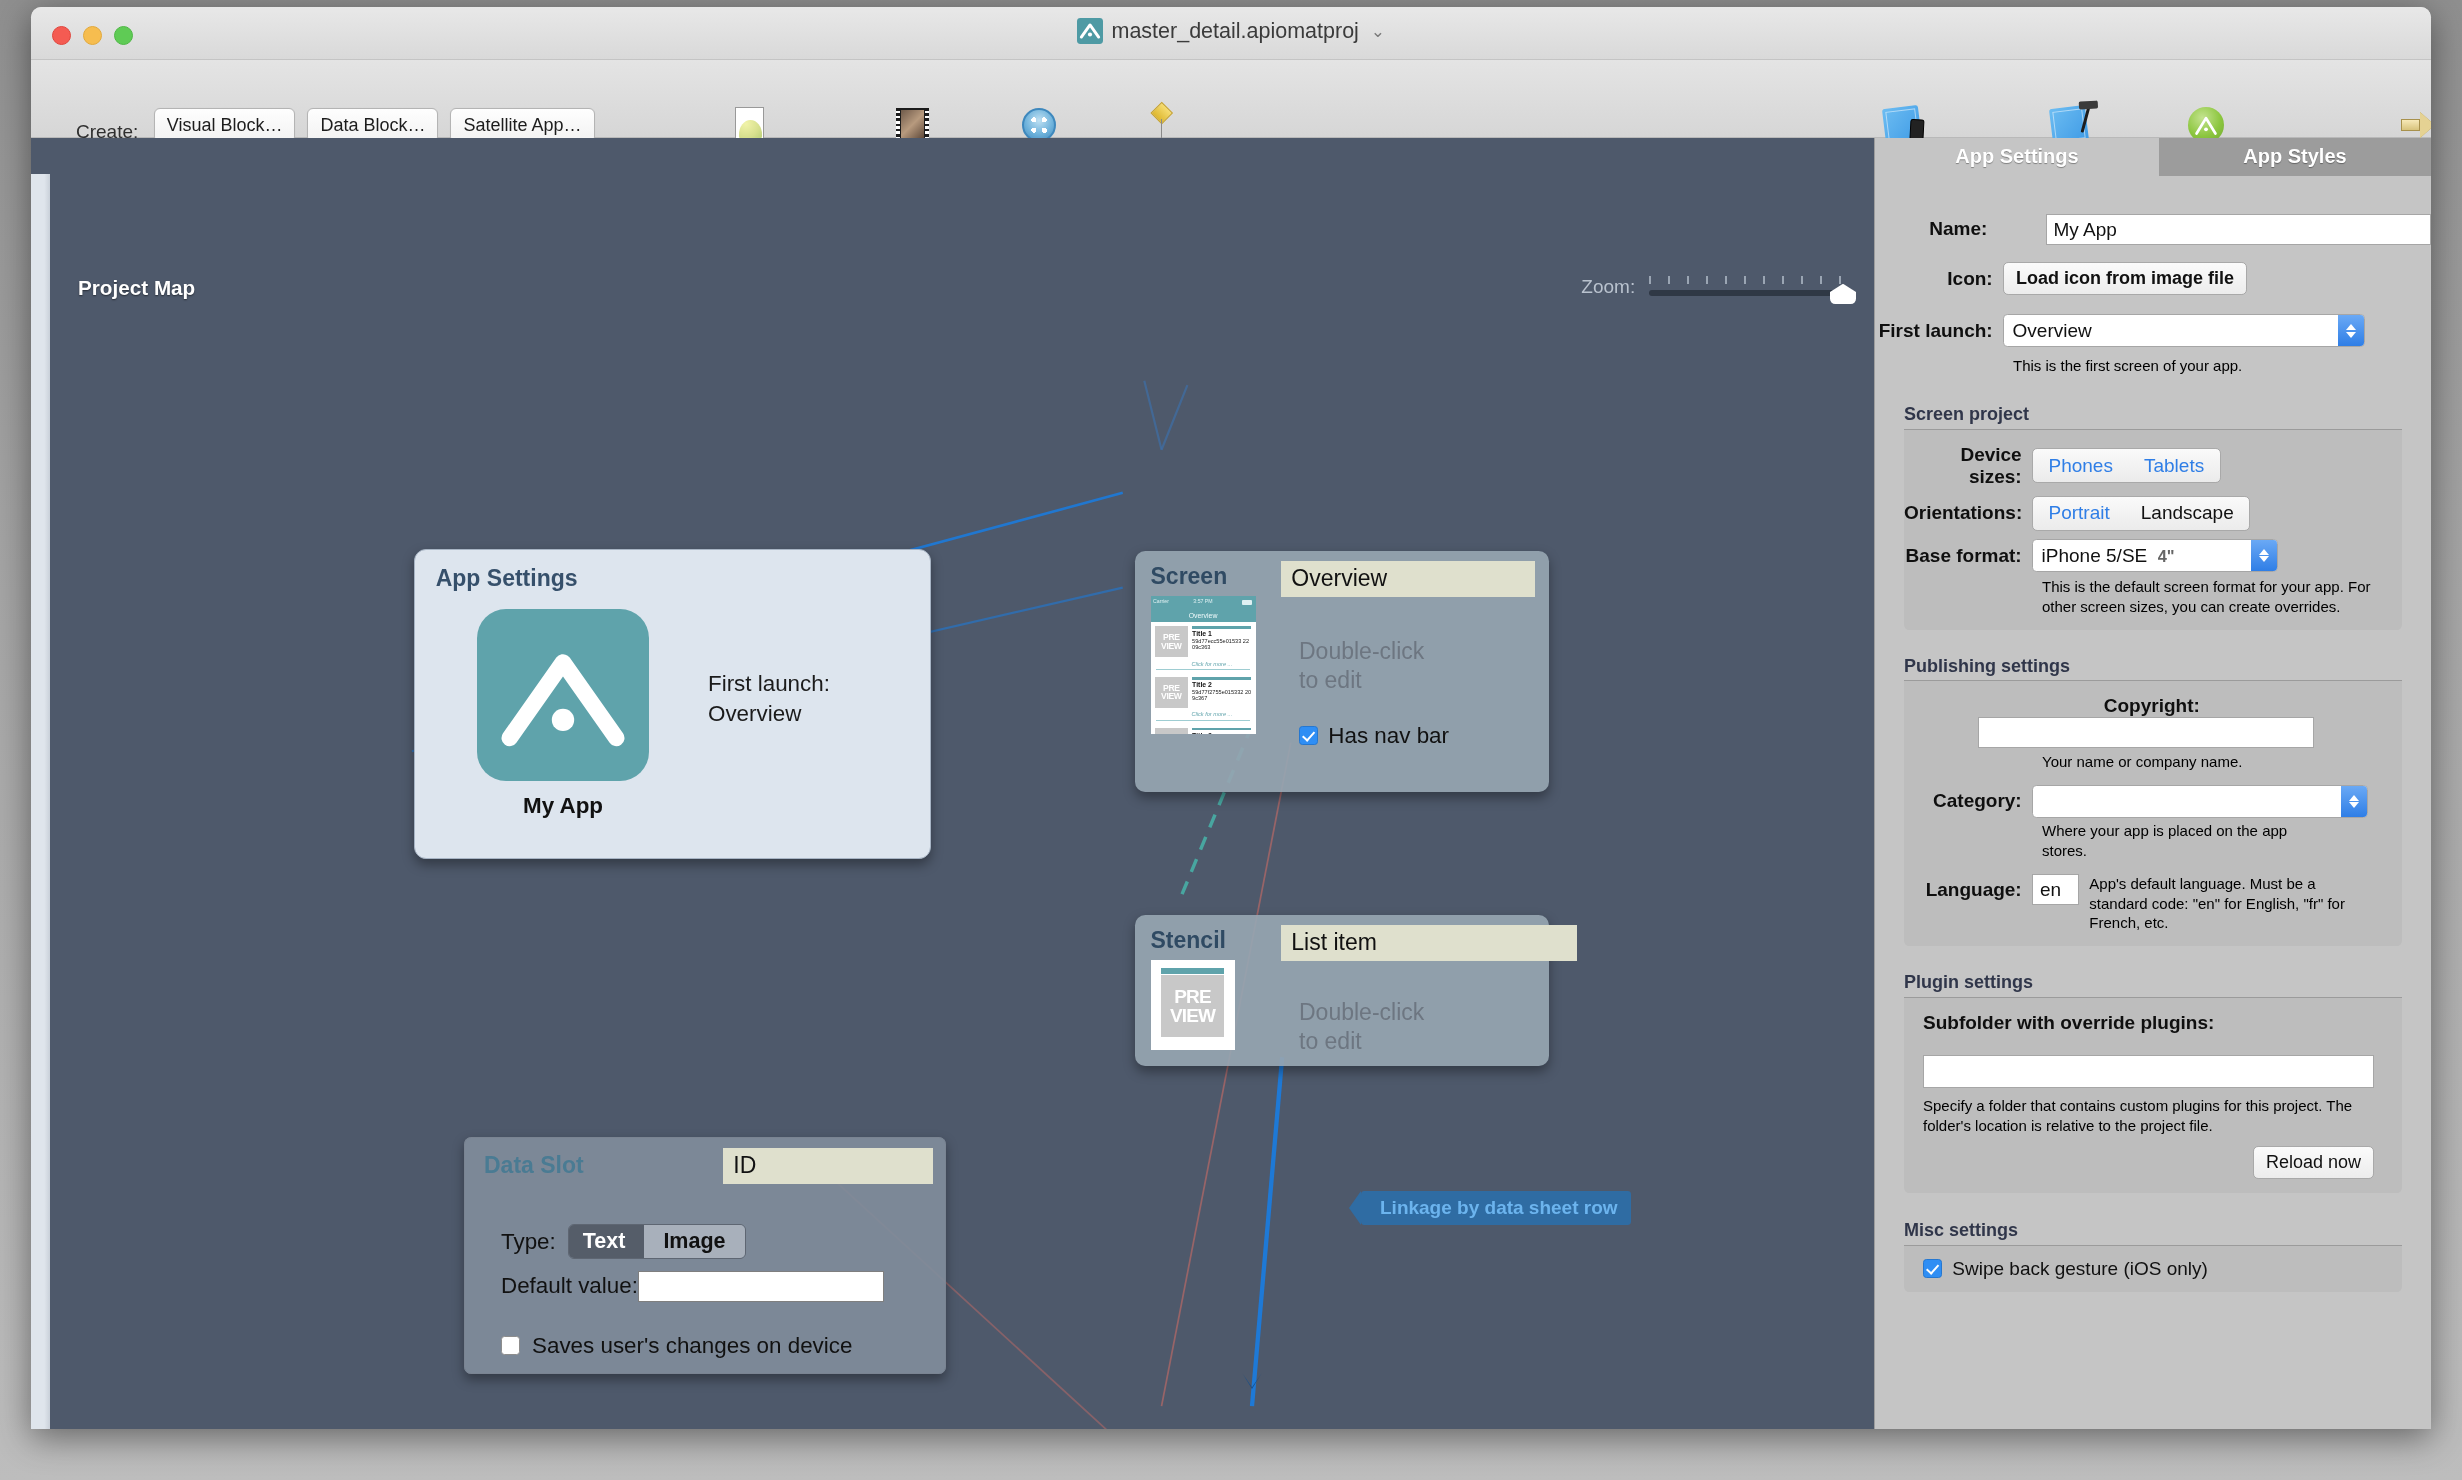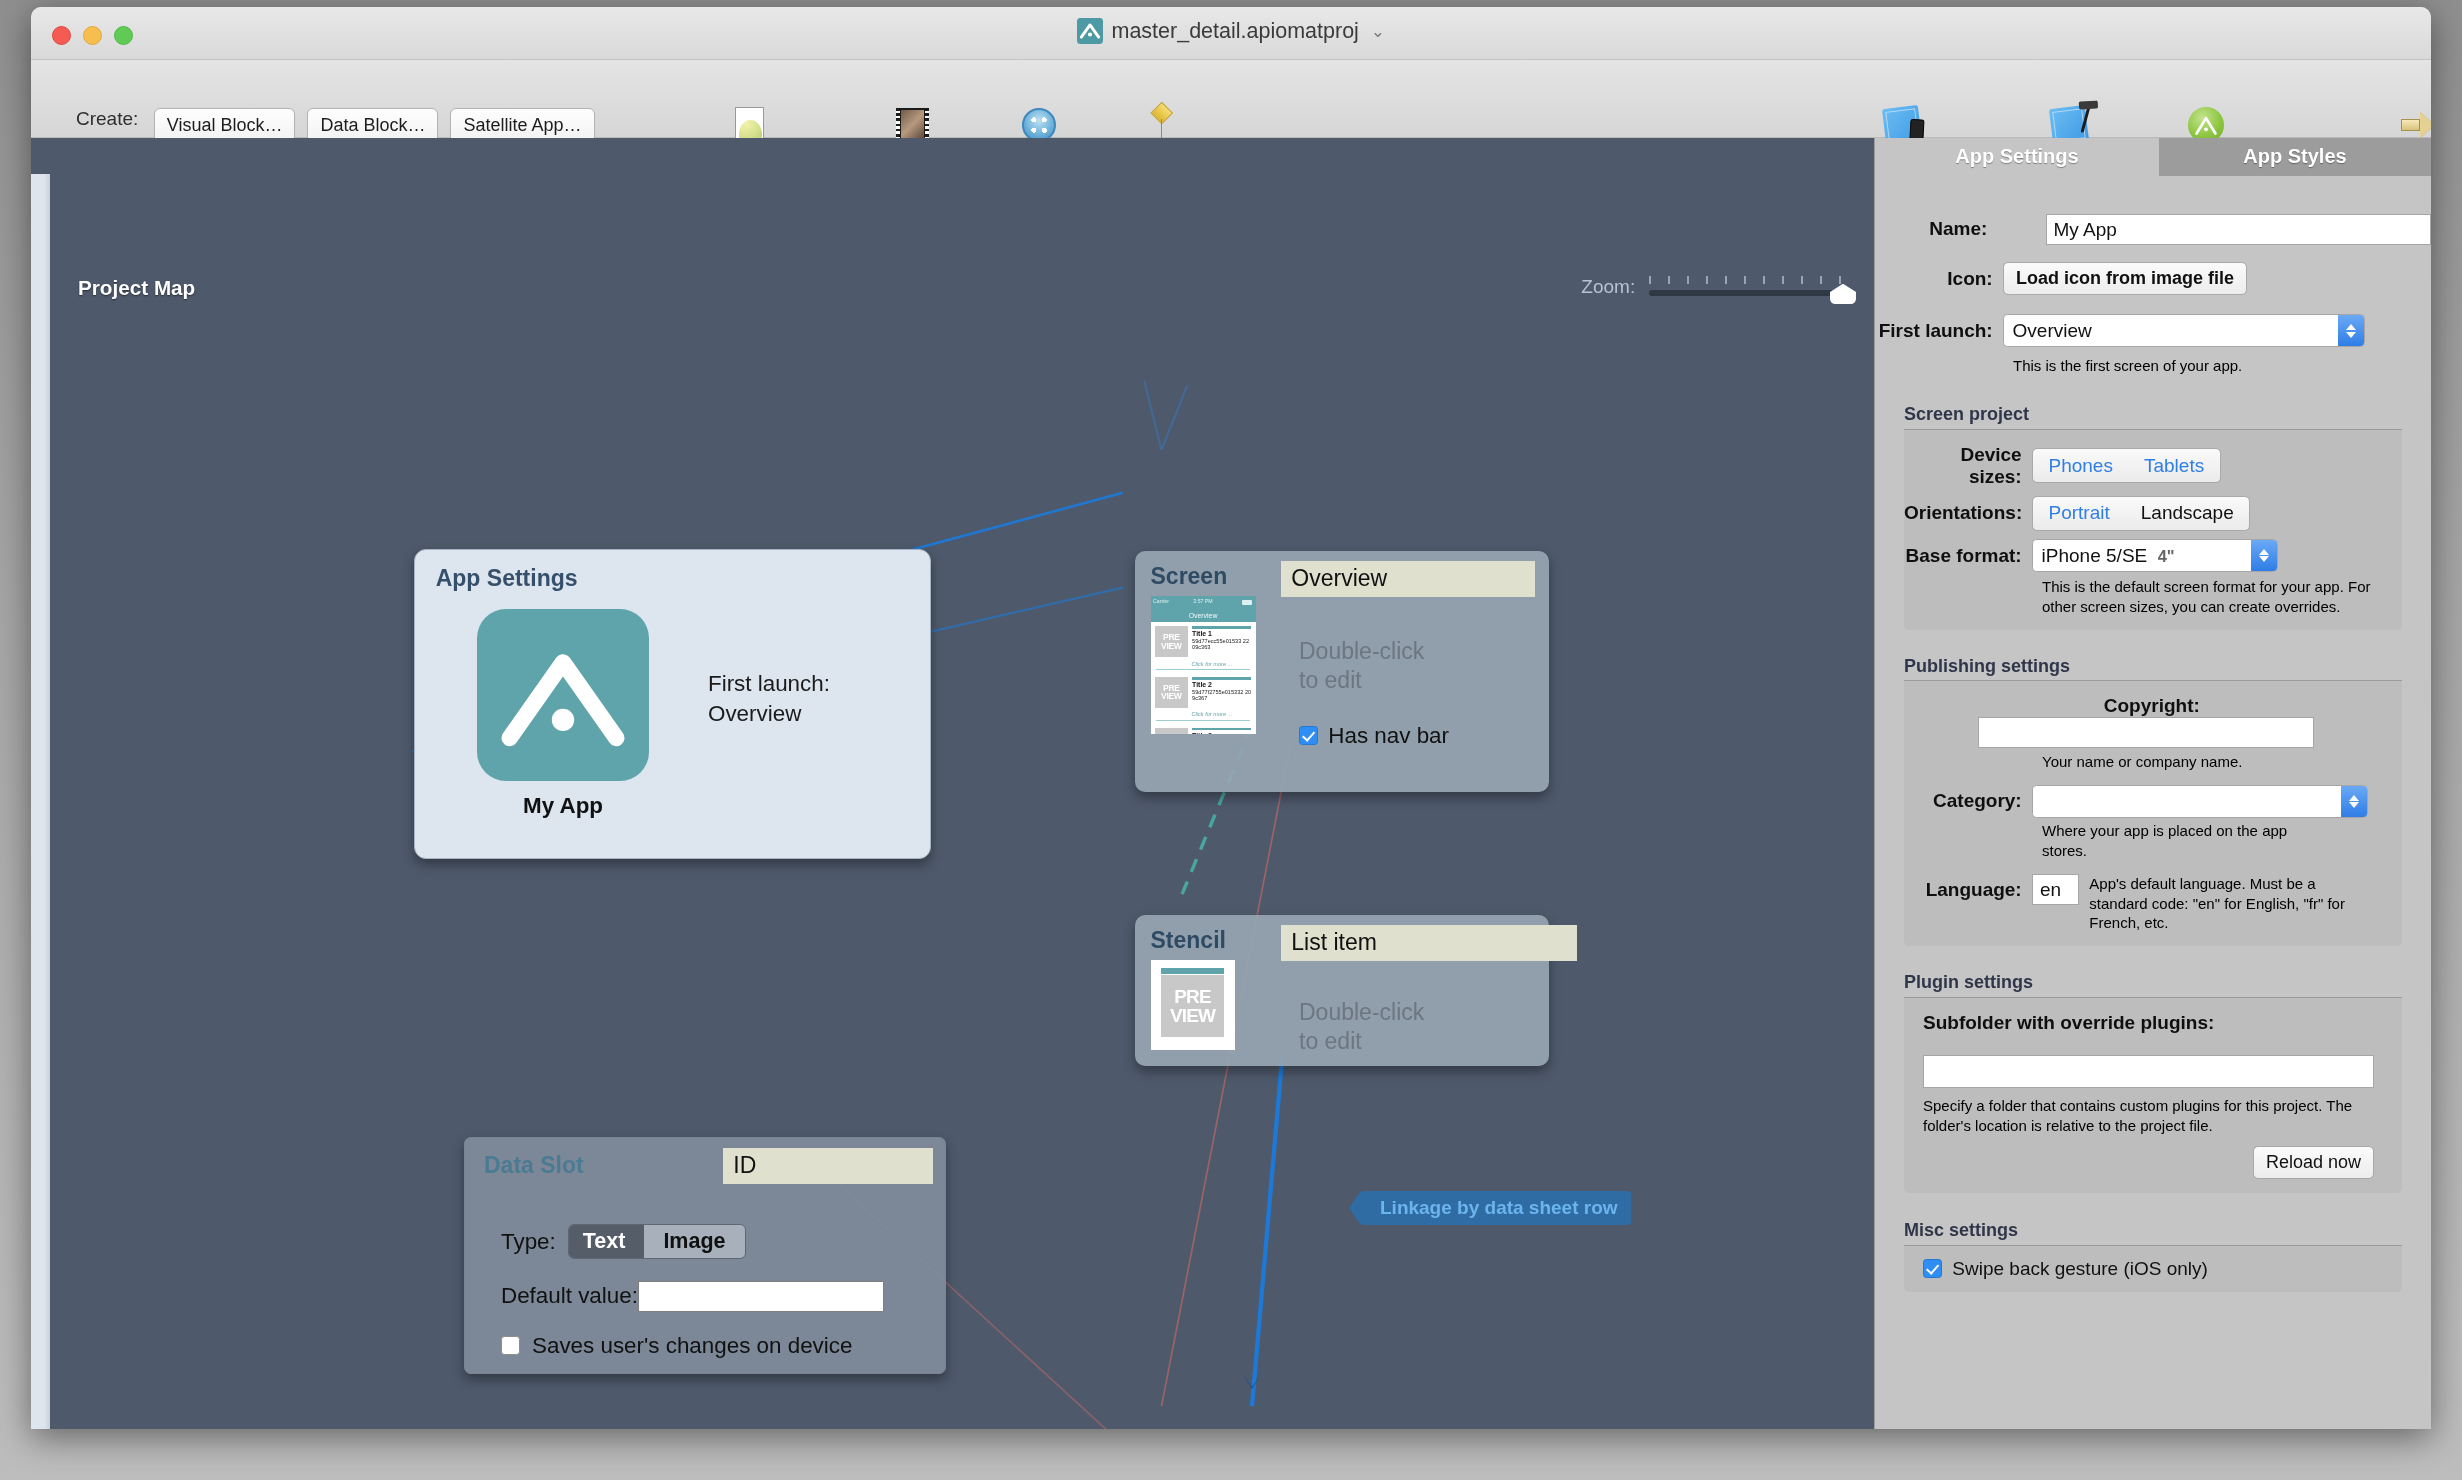--- a/index.html
+++ b/index.html
@@ -50,21 +50,21 @@
 
   
   #toolbar {
     position: relative;
     height: 78px;
     background: linear-gradient(180deg,#e4e4e4 0%, #d6d6d6 100%);
     border-bottom: 0.9px solid #b9b9b9;
   }
   #create-group {
     position: absolute; left: 45px; top: 48px;
-    display: flex; align-items: flex-start; gap: 12px;
+    display: flex; align-items: flex-end; gap: 12px;
   }
   #create-label { font-size: 19px; color: #2f2f2f; margin-right: 3.4px; }
   .tb-btn {
     background: linear-gradient(180deg,#fefefe 0%, #f2f2f2 100%);
     border: 0.9px solid #b4b4b4;
     border-radius: 6px;
     padding: 6px 12px;
     font-size: 18px;
     color: #1d1d1d;
     box-shadow: 0 0.9px 0.9px rgba(0,0,0,.10);
@@ -230,21 +230,21 @@
     background: rgba(128,140,155,.93); border-radius: 6.9px; border: 0.9px solid #7a8492;
   }
   #node-dataslot .node-title { position:absolute; left: 19px; top: 13.8px; color:#4a7b93; }
   #dataslot-name { position:absolute; left: 258px; top: 10.3px; width: 210px; }
   #dataslot-type-row { position:absolute; left: 36px; top: 86px; display:flex; align-items:center; gap: 12px;}
   #dataslot-type-row .lbl { font-size:22.4px; color:#111; }
   .seg { display:flex; border-radius:6px; overflow:hidden; border:0.9px solid #5e6672; }
   .seg div { font-size:21.5px; font-weight:bold; padding: 4.3px 19px; }
   .seg .on { background:#555d69; color:#fff;padding-left:14px; }
   .seg .off { background:#a8b0bb; color:#111; }
-  #dataslot-default-row { position:absolute; left: 36px; top: 143px; display:flex; align-items:center; gap:0;}
+  #dataslot-default-row { position:absolute; left: 36px; top: 133px; display:flex; align-items:center; gap:0;}
   #dataslot-default-row .lbl { font-size:22.4px; color:#111;}
   #dataslot-default-input { width: 246px; height: 31px; background:#fff; border:0.9px solid #7f7f7f;}
   #dataslot-save-row { position:absolute; left: 36px; top: 195px; display:flex; align-items:center; gap:12px;}
   #dataslot-save-row span { font-size:22.4px; color:#111;}
 
   
   #linkage-badge {
     position:absolute; left: 1311px; top: 1017px;
     background: #2f6ca3; color: #6cb4ee; font-size: 19px; font-weight: bold;
     padding: 6px 13.8px 6px 19px; border-radius: 3.4px;

